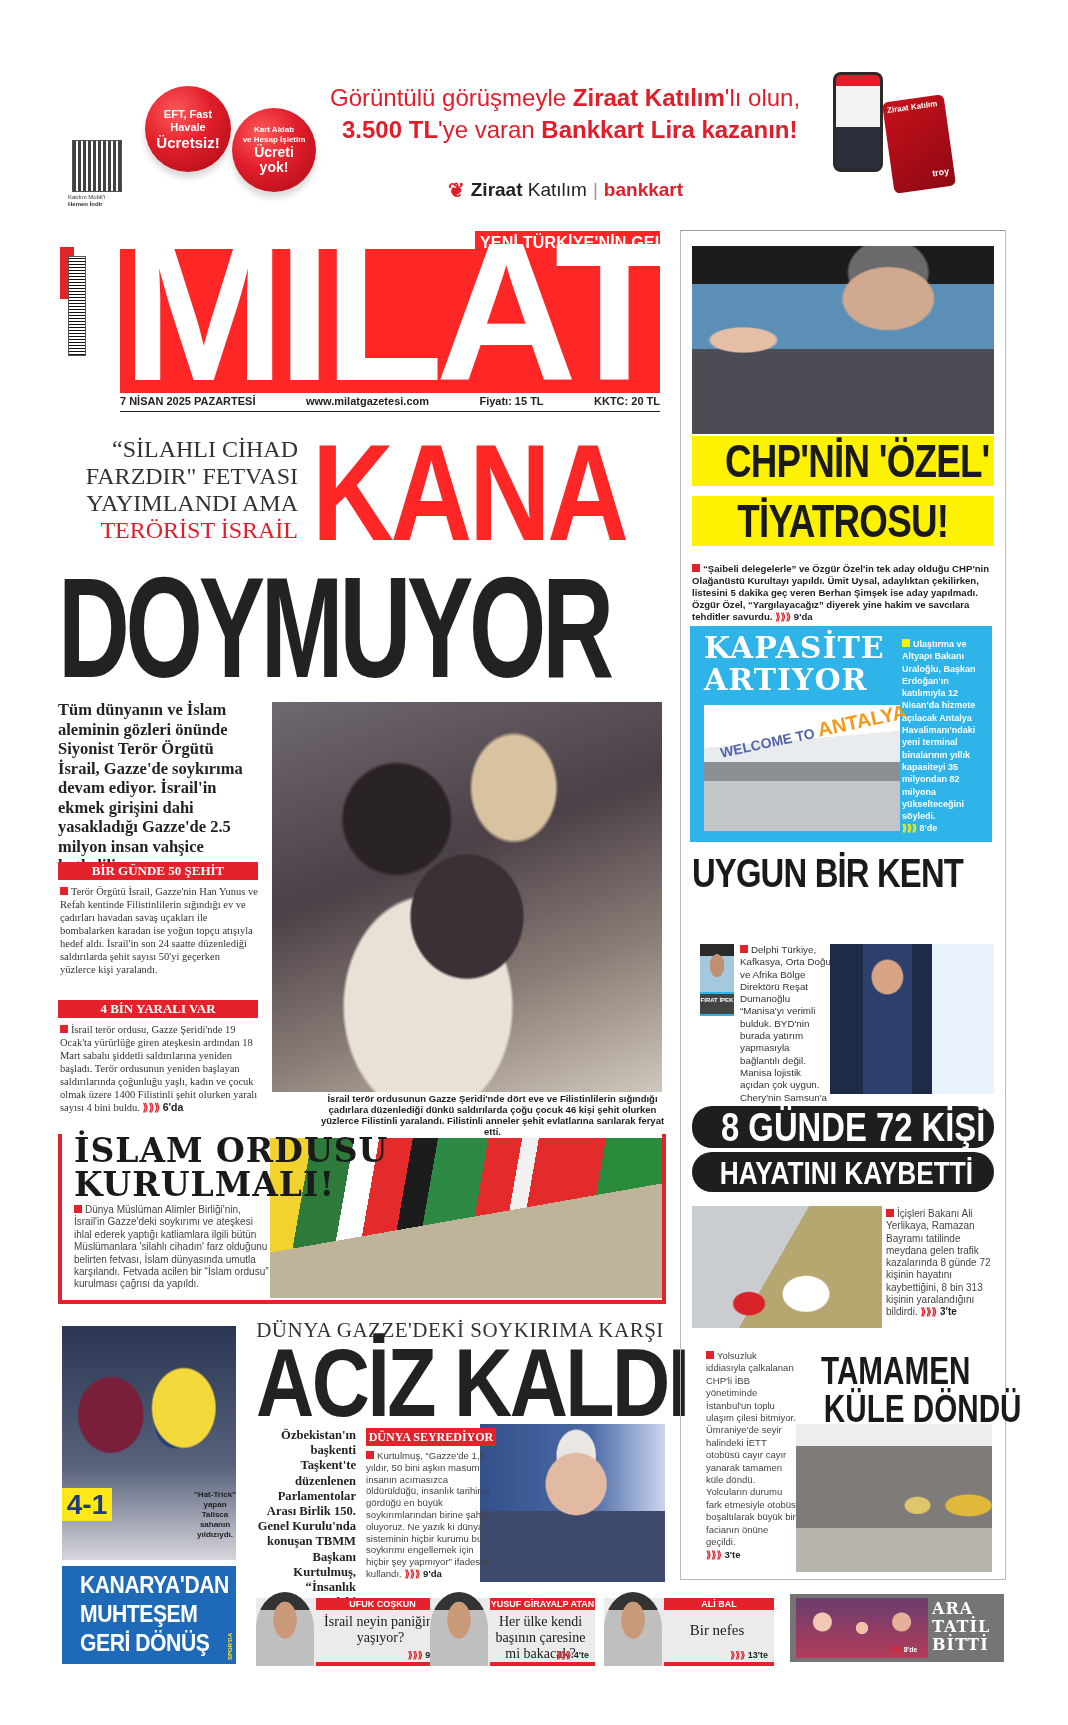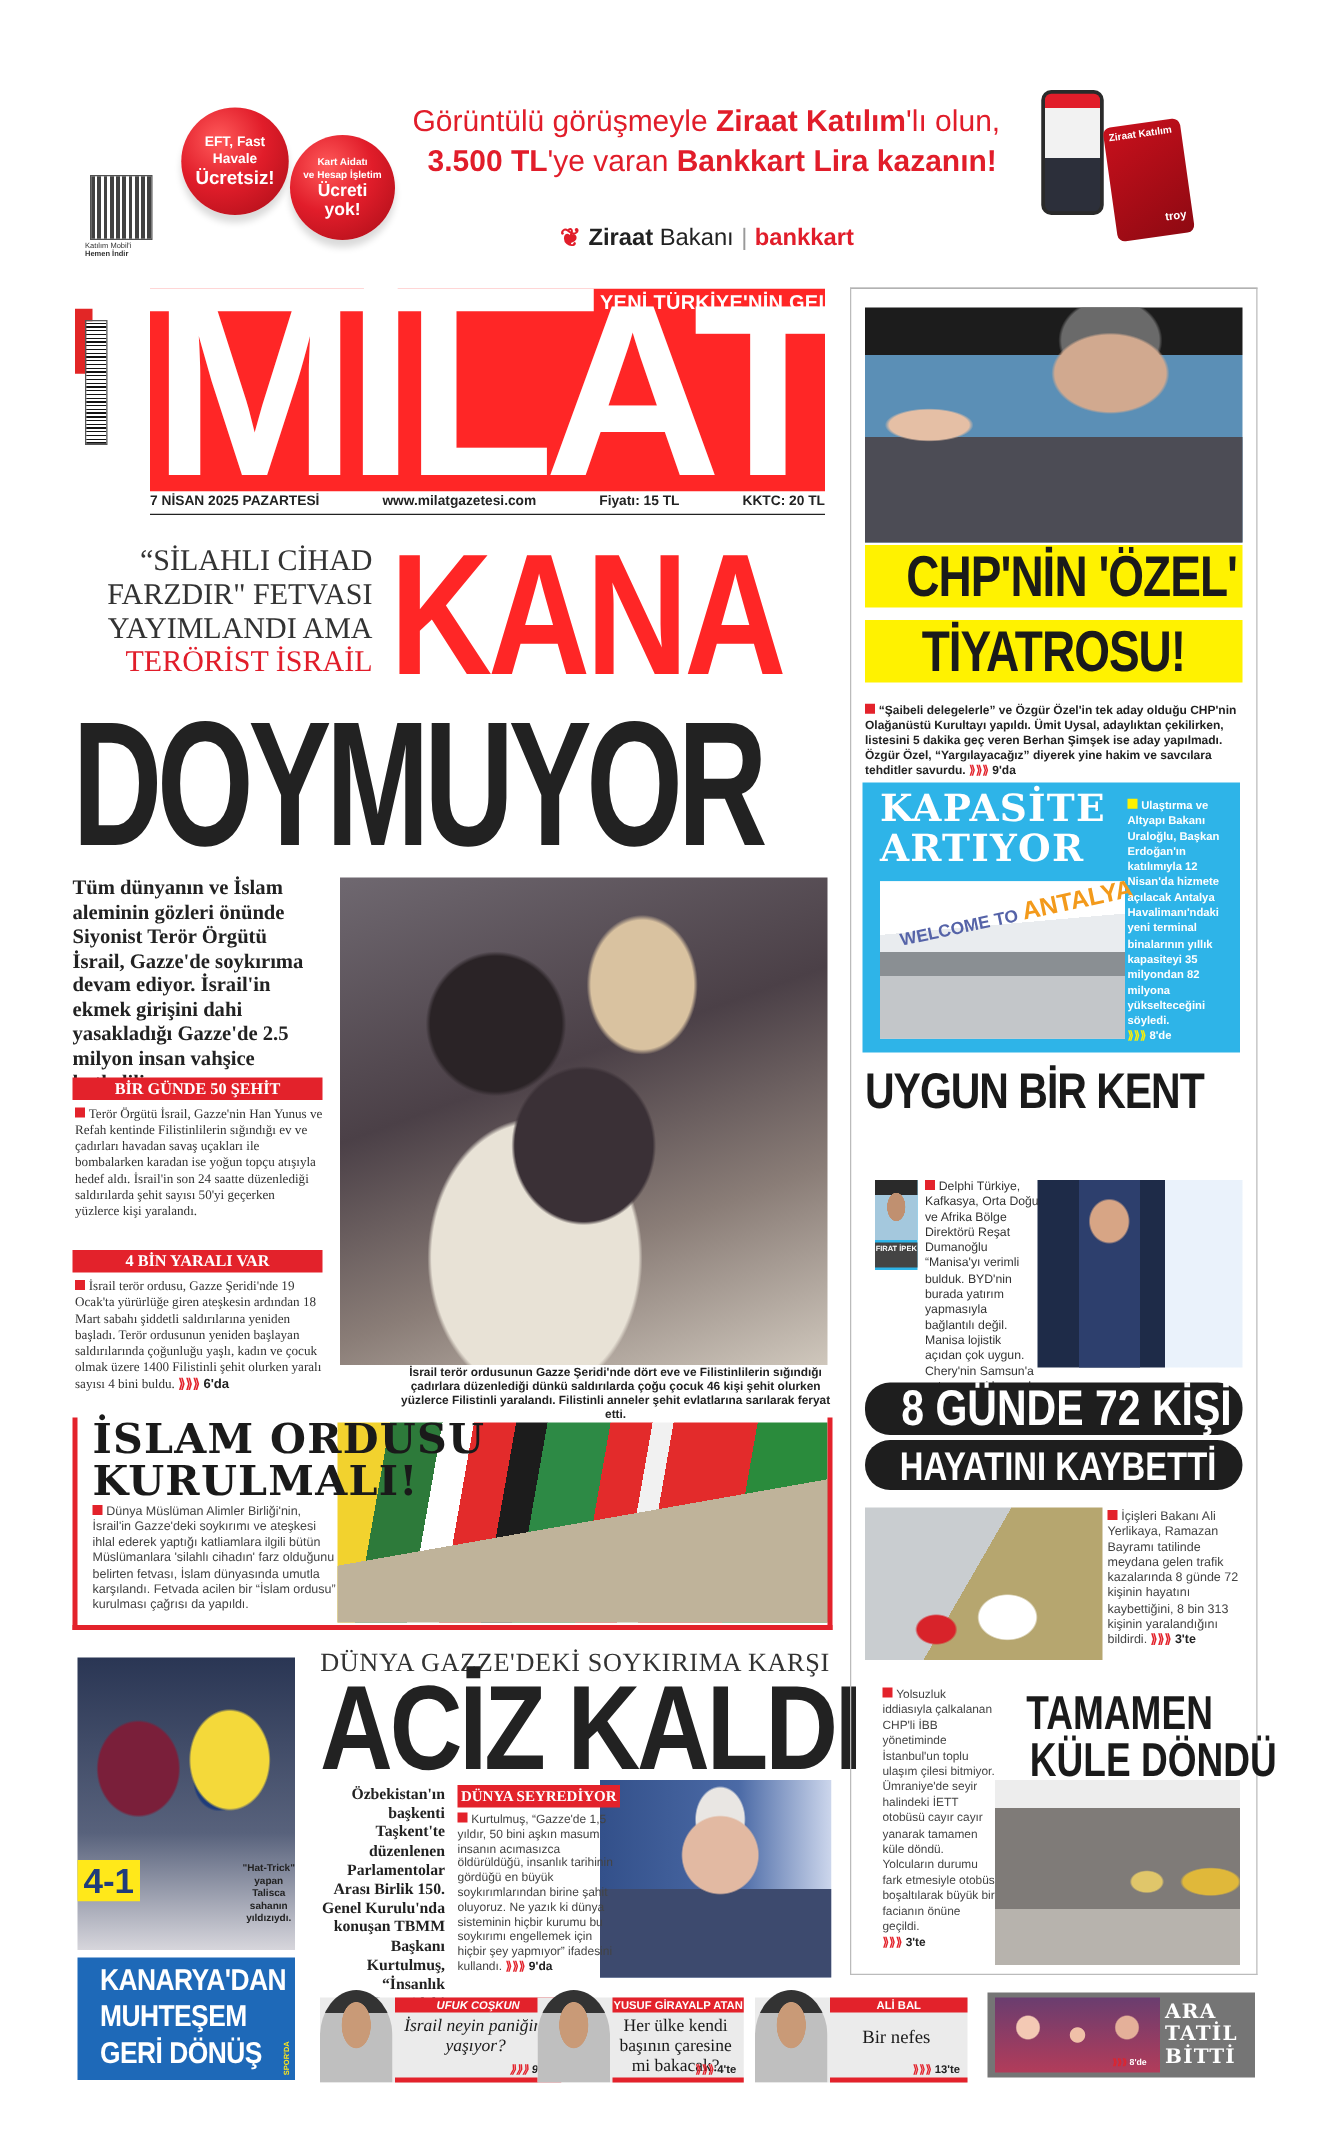--- a/index.html
+++ b/index.html
@@ -96,21 +96,21 @@
   .sport-tag { position:absolute; right: 3px; bottom: 4px; font-size: 6px; writing-mode: vertical-rl; transform: rotate(180deg); color:#ffe81a; font-weight:bold; }
 
   
   .col { top: 1598px; height: 68px; background: #ebebeb; }
   .col .head { position:absolute; left: 60px; right: 0; top: 0; height: 12px; background: #e3222b; color:#fff; font-size: 9px; font-weight:bold; text-align:center; line-height: 12px; }
   .col .face { position:absolute; left: 0; top: -6px; width: 58px; height: 74px; border-radius: 50% 50% 0 0; background: radial-gradient(ellipse at 50% 38%, #c99a77 0 28%, transparent 29%), linear-gradient(180deg,#333 0 25%, #bfbfbf 25%); }
   .col .title { position:absolute; left: 60px; right: 4px; top: 16px; font-family: "Liberation Serif", serif; font-size: 14px; line-height: 16px; text-align:center; color:#1a1a1a; }
   .col .pref { position:absolute; right: 6px; bottom: 6px; font-size: 9px; font-weight:bold; color:#222; }
   .col .pref span { color: #e3222b; }
   .col .redline { position:absolute; left: 60px; right:0; bottom: 0; height: 4px; background:#e3222b; }
-  .col1 { left: 256px; width: 193px; font-style: italic; }
+  .col1 { left: 256px; width: 193px; }
   .col2 { left: 430px; width: 165px; }
   .col3 { left: 604px; width: 170px; }
 
   
   .right-frame { left: 680px; top: 230px; width: 326px; height: 1350px; border: 1px solid #bbb; border-top: 1px solid #999; }
   .chp-photo { left: 692px; top: 246px; width: 302px; height: 188px; background:
       radial-gradient(ellipse at 65% 28%, #d1a98f 0 16%, transparent 17%),
       radial-gradient(ellipse at 65% 14%, #6a6a6a 0 14%, transparent 15%),
       radial-gradient(ellipse at 17% 50%, #e5bfa5 0 9%, transparent 10%),
       linear-gradient(180deg, transparent 0 55%, #4c4c55 55%),
@@ -187,21 +187,21 @@
   <div class="big">yok!</div>
 </div>
 <div class="abs ad-line1">
   <span>Görüntülü görüşmeyle </span><b>Ziraat Katılım</b><span>'lı olun,</span>
 </div>
 <div class="abs ad-line2">
   <b>3.500 TL</b><span>'ye varan </span><b>Bankkart Lira kazanın!</b>
 </div>
 <div class="abs ad-brand">
   <span class="zlogo">❦</span>
-  <span><b>Ziraat</b> <span>Bakanı</span></span>
+  <span><b>Ziraat</b> <span>Katılım</span></span>
   <span class="sep">|</span>
   <span class="bk">bankkart</span>
 </div>
 <div class="abs phone">
     <div class="scr"></div>
   </div>
 <div class="abs card">
   <span>Ziraat Katılım</span>
   <span class="troy">troy</span>
 </div>

